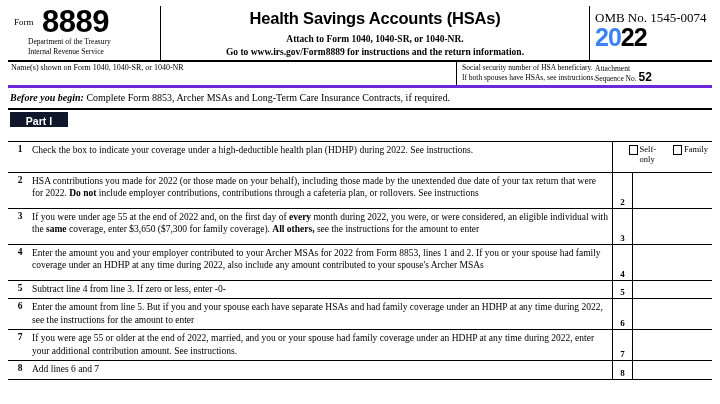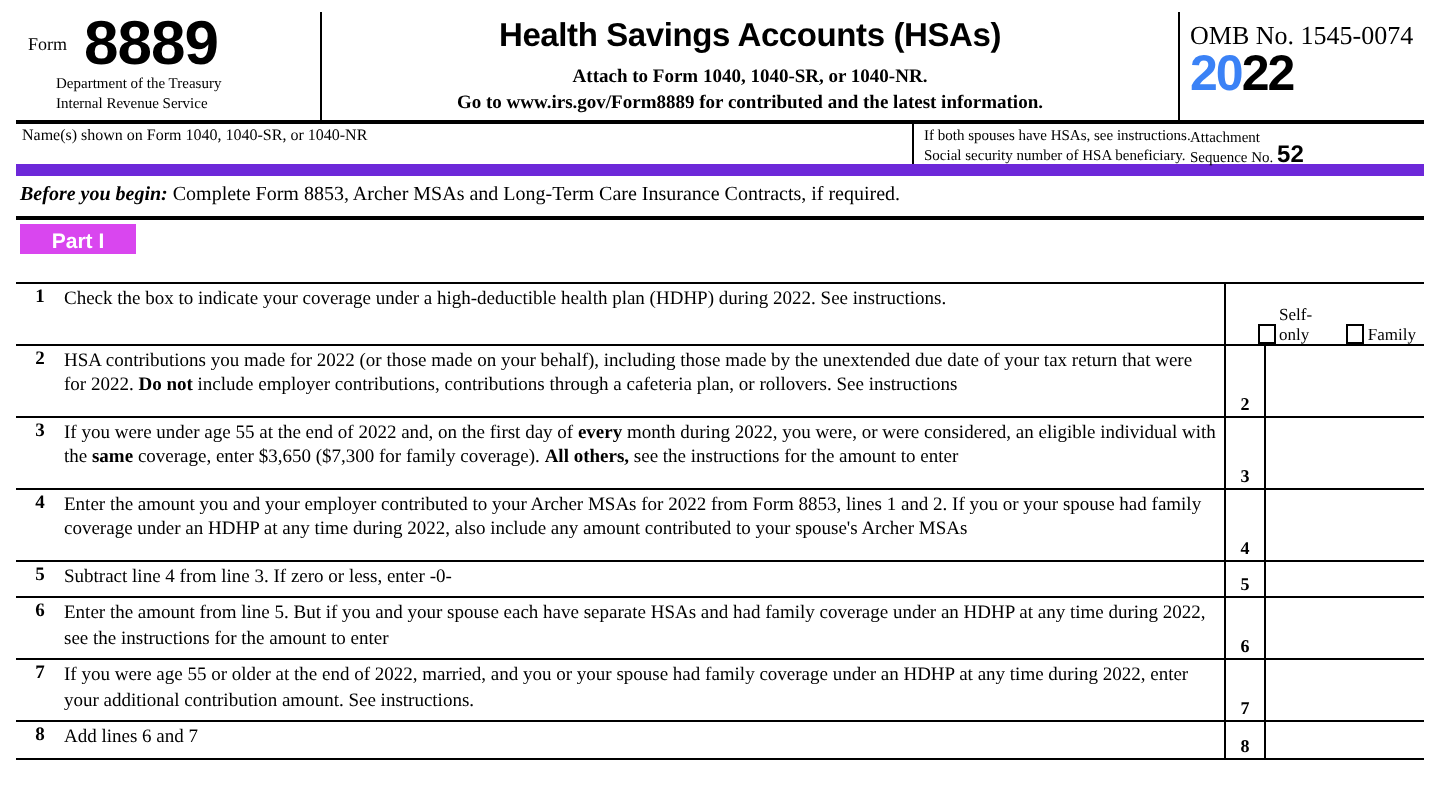--- a/index.html
+++ b/index.html
@@ -116,21 +116,21 @@
     font-family: "Liberation Sans", sans-serif;
   }
 
   
   .namerow {
     display: flex;
     margin: 0 8px;
     width: 704px;
     height: 26px;
     box-sizing: border-box;
-    border-bottom: 6px solid #6d28d9;
+    border-bottom: 3px solid #6d28d9;
   }
   .namerow .left {
     flex: 1;
     font-size: 8px;
     padding: 1px 0 0 3px;
     border-right: 1px solid #000;
   }
   .namerow .right {
     width: 250px;
     font-size: 7.5px;
@@ -154,21 +154,21 @@
   
   .partrow {
     display: flex;
     margin: 0 8px;
     width: 704px;
     box-sizing: border-box;
     border-bottom: 1px solid #000;
     min-height: 32px;
   }
   .part-label {
-    background: #d946ef;
+    background: #0f172a;
     color: #fff;
     font-family: "Liberation Sans", sans-serif;
     font-weight: bold;
     font-size: 10.5px;
     width: 58px;
     text-align: center;
     padding-top: 3px;
     box-sizing: border-box;
     height: 15px;
     margin: 2px 0 0 2px;
@@ -230,21 +230,21 @@
   .amtbox .amt {
     flex: 1;
   }
 
   
   .cbwrap {
     width: 100px;
     box-sizing: border-box;
     border-left: 1px solid #000;
     display: flex;
-    align-items: flex-end;
+    align-items: flex-start;
     padding-top: 2px;
     font-size: 8.5px;
     flex: none;
     padding-left: 12px;
   }
   .cbwrap .cb {
     display: inline-block;
     width: 8px;
     height: 8px;
     border: 1px solid #000;
@@ -266,39 +266,39 @@
       <div class="form-word">Form</div>
       <div class="form-number">8889</div>
       <div class="dept">
         <div>Department of the Treasury</div>
         <div>Internal Revenue Service</div>
       </div>
     </div>
     <div class="hdr-center">
       <div class="title">Health Savings Accounts (HSAs)</div>
       <div class="subtitle1">Attach to Form 1040, 1040-SR, or 1040-NR.</div>
-      <div class="subtitle2">Go to www.irs.gov/Form8889 for contributed and the latest information.</div>
+      <div class="subtitle2">Go to www.irs.gov/Form8889 for instructions and the return information.</div>
     </div>
     <div class="hdr-right">
       <div class="omb">OMB No. 1545-0074</div>
       <div class="year"><span class="grey">20</span><span>22</span></div>
       <div class="attach">
         <div>Attachment</div>
         <div><span>Sequence No.</span> <span class="seqno">52</span></div>
       </div>
     </div>
   </div>
 
   <div class="namerow">
     <div class="left">
       <span>Name(s) shown on Form 1040, 1040-SR, or 1040-NR</span>
     </div>
     <div class="right">
+      <div>Social security number of HSA beneficiary.</div>
       <div>If both spouses have HSAs, see instructions.</div>
-      <div>Social security number of HSA beneficiary.</div>
     </div>
   </div>
 
   <div class="beforebegin">
     <span class="bi">Before you begin:</span>
     <span class="rest">Complete Form 8853, Archer MSAs and Long-Term Care Insurance Contracts, if required.</span>
   </div>
 
   <div class="partrow">
     <div class="part-label">Part I</div>

